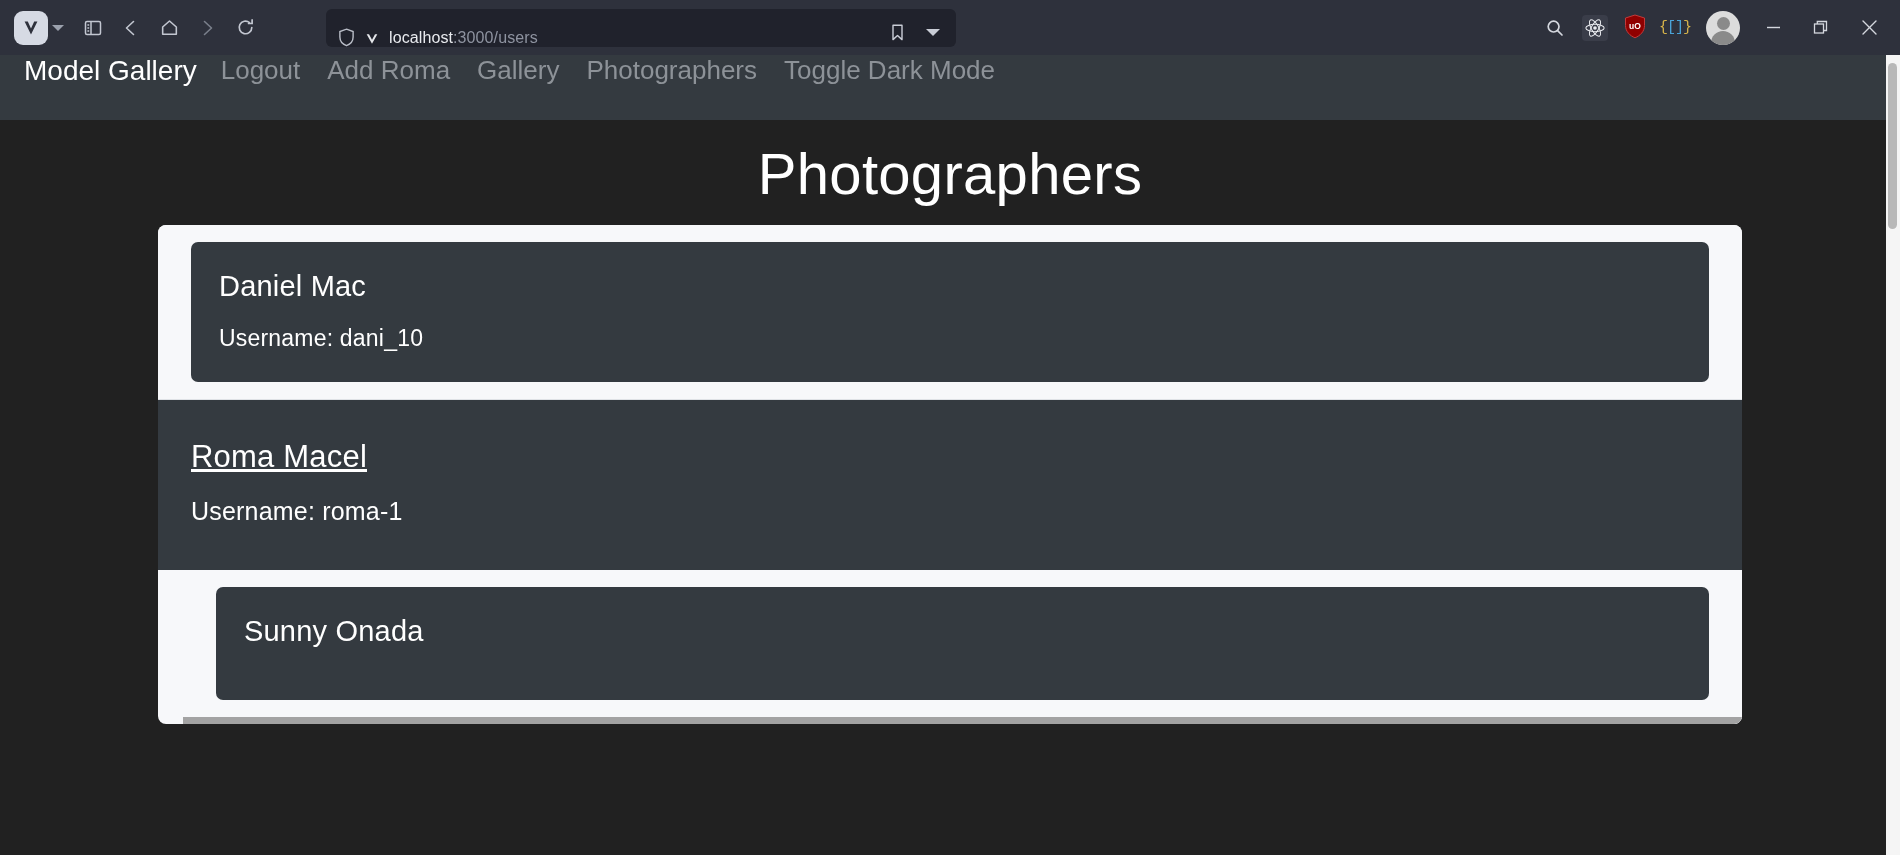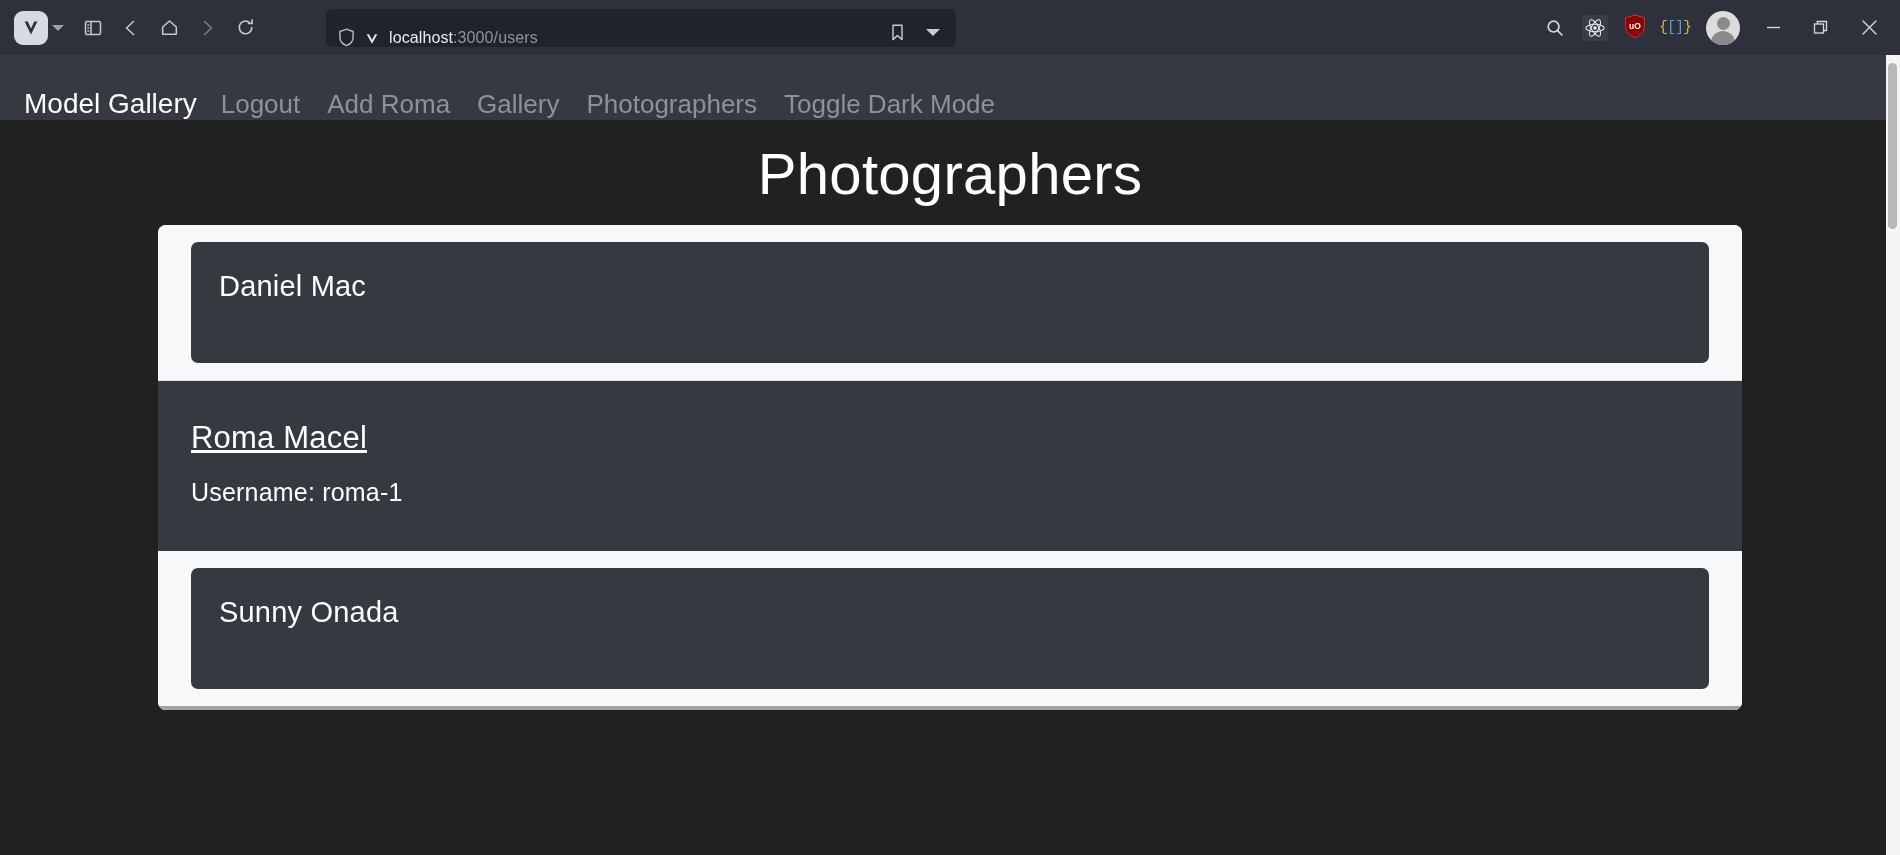--- a/index.html
+++ b/index.html
@@ -116,21 +116,21 @@
     height:800px;
     background:#212121;
     overflow:hidden;
     position:relative;
   }
 
   #navbar {
     background:#343a40;
     height:65px;
     display:flex;
-    align-items:flex-end;
+    align-items:flex-start;
     padding:0 24px;
     gap:0;
   }
   #navbar-brand {
     font-size:28px;
     color:#ffffff;
     margin-right:24px;
     white-space:nowrap;
   }
   .nav-link {
@@ -162,25 +162,25 @@
     margin:0 158px 0 158px;
     background:#f7f8fa;
     border-radius:8px;
     overflow:hidden;
   }
   .list-item {
     background:#f7f8fa;
     border-bottom:1px solid #dfe2e6;
     padding:17px 33px;
   }
-  .list-item:last-child { border-bottom:4px solid #a3a3a3; }
+  .list-item:last-child { border-bottom:7px solid #a3a3a3;margin-left:25px; }
   .photog-card {
     background:#343a40;
     border-radius:7px;
-    padding:28px 28px 38px 28px;
+    padding:28px 28px 30px 28px;
     color:#ffffff;
   }
   .photog-name {
     font-size:29px;
     font-weight:400;
     color:#ffffff;
     margin-bottom:22px;
     letter-spacing:0.2px;
   }
   .photog-username {
@@ -359,20 +359,21 @@
 
   <div id="content-scroll">
     <div style="padding-top:0;">
       <h1 id="page-title">Photographers</h1>
 
       <div id="list-group">
 
         <div class="list-item">
           <div class="photog-card">
             <div class="photog-name">Daniel Mac</div>
+            <div class="photog-username">Username: dani_10</div>
           </div>
         </div>
 
         <div class="list-item is-hovered">
           <div class="photog-card">
             <div class="photog-name">Roma Macel</div>
             <div class="photog-username">Username: roma-1</div>
           </div>
         </div>
 

